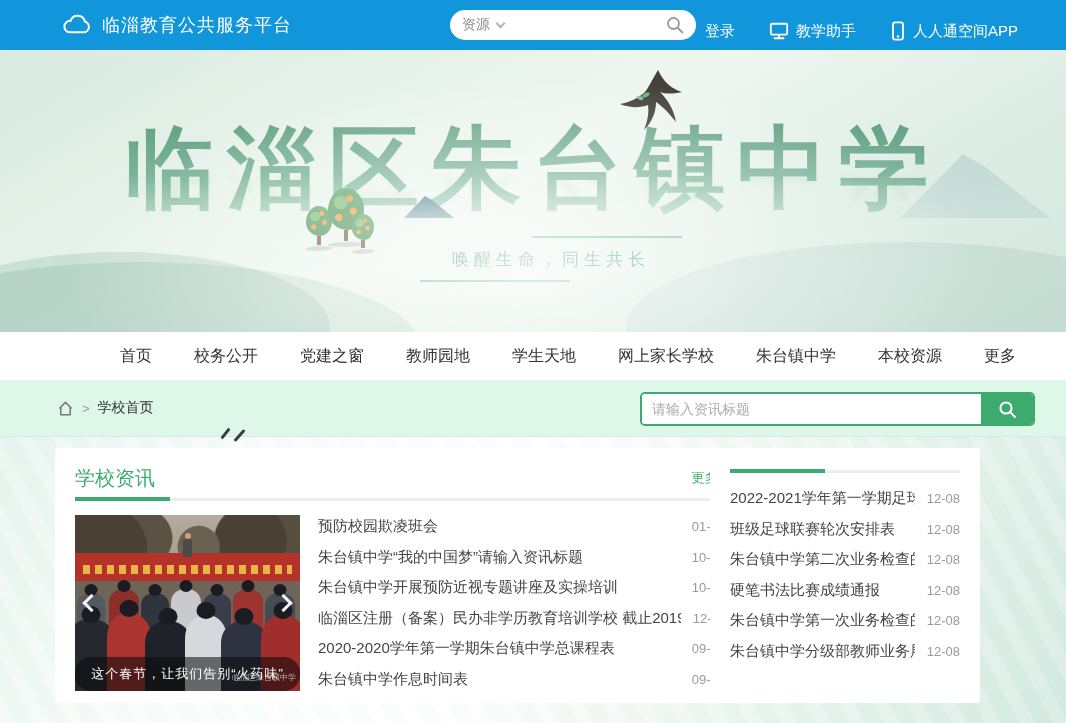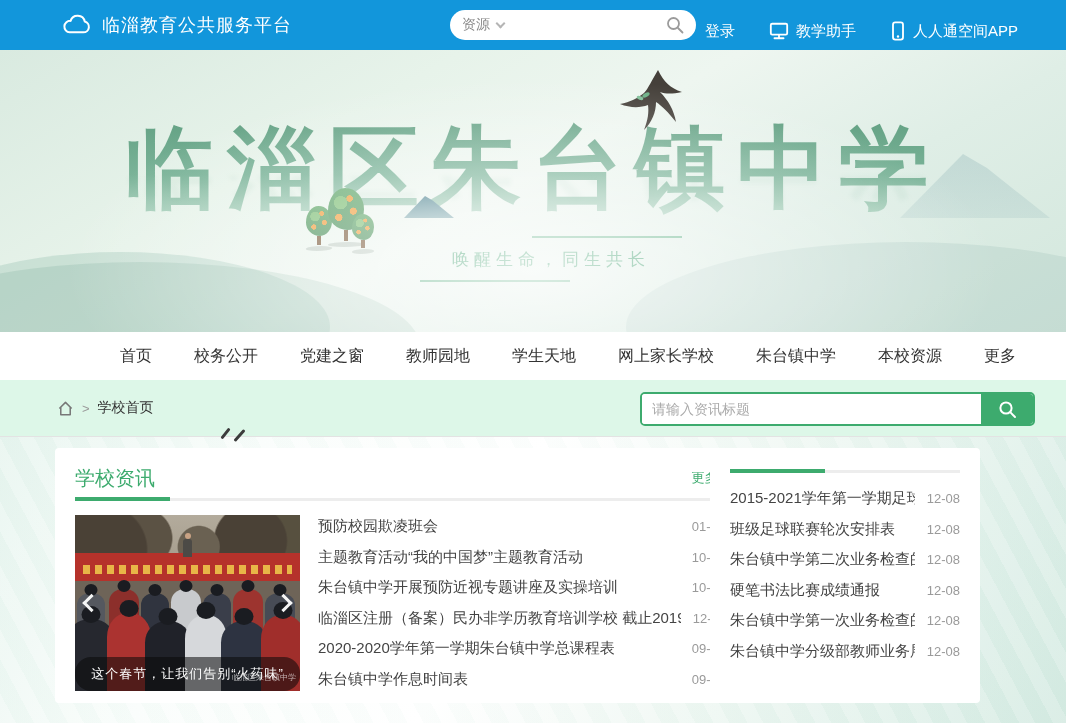--- a/index.html
+++ b/index.html
@@ -300,21 +300,21 @@
       </div>
 
       <ul class="news-list">
 
           <li class="news-row">
             <span class="news-row-title">预防校园欺凌班会</span>
             <span class="news-row-date">01-04</span>
           </li>
 
           <li class="news-row">
-            <span class="news-row-title">主题教育活动“我的中国梦”主题教育活动</span>
+            <span class="news-row-title">朱台镇中学“我的中国梦”请输入资讯标题</span>
             <span class="news-row-date">10-30</span>
           </li>
 
           <li class="news-row">
             <span class="news-row-title">朱台镇中学开展预防近视专题讲座及实操培训</span>
             <span class="news-row-date">10-21</span>
           </li>
 
           <li class="news-row">
             <span class="news-row-title">临淄区注册（备案）民办非学历教育培训学校 截止2019</span>
@@ -333,21 +333,21 @@
         </ul>
     </div>
   </section>
 
   <section class="card card-notice">
     <div class="card-divider"></div>
 
     <ul class="notice-list">
 
         <li class="news-row">
-          <span class="news-row-title">2015-2021学年第一学期足球</span>
+          <span class="news-row-title">2022-2021学年第一学期足球</span>
           <span class="news-row-date">12-08</span>
         </li>
 
         <li class="news-row">
           <span class="news-row-title">班级足球联赛轮次安排表</span>
           <span class="news-row-date">12-08</span>
         </li>
 
         <li class="news-row">
           <span class="news-row-title">朱台镇中学第二次业务检查的</span>

